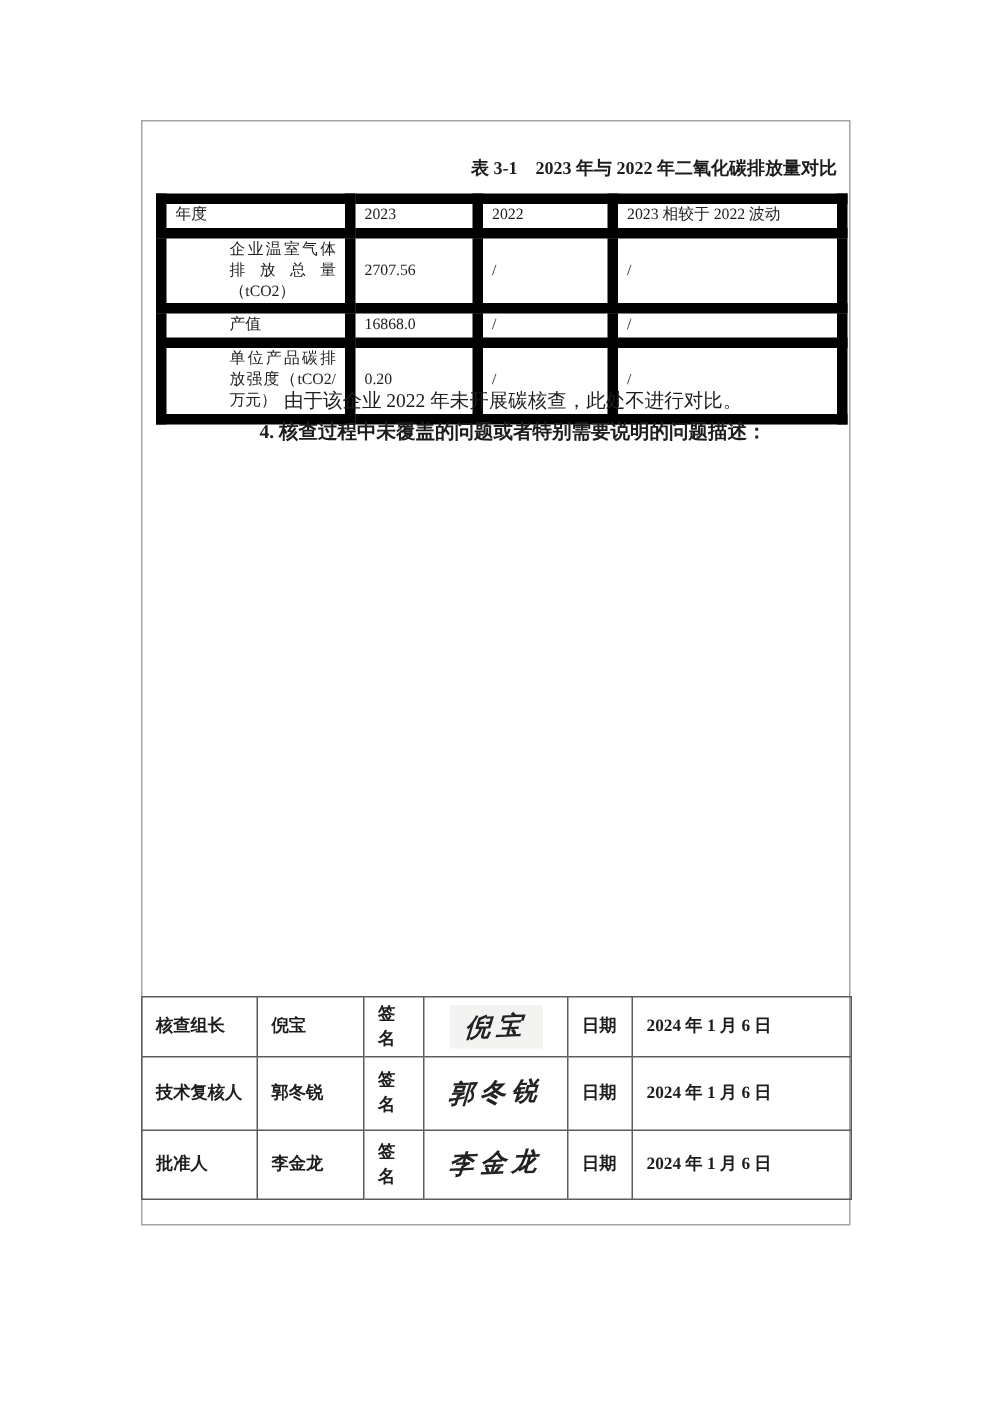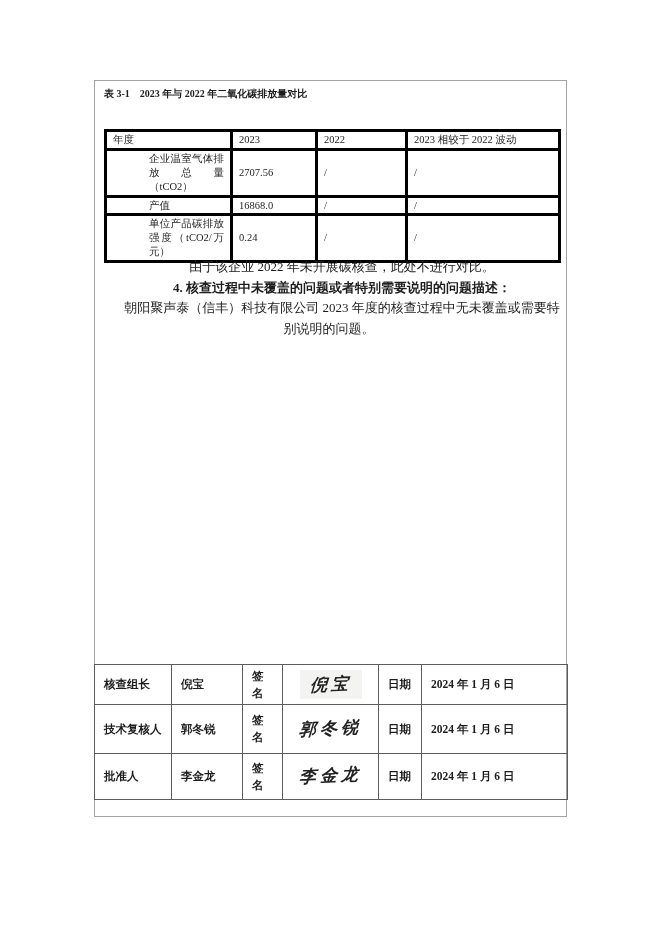--- a/index.html
+++ b/index.html
@@ -22,39 +22,40 @@
     left: 94px;
     top: 80px;
     width: 471px;
     height: 735px;
     border: 1px solid #a3a3a3;
     background: #ffffff;
   }
   .caption {
     position: absolute;
     left: 104px;
-    top: 85px;
+    top: 103px;
     width: 454px;
-    font-size: 10px;
+    font-size: 12px;
     font-weight: bold;
     line-height: 18px;
     white-space: pre-wrap;
+    text-align: right;
   }
   
   table.cmp {
     position: absolute;
     left: 104px;
     top: 129px;
     width: 454px;
     border-collapse: collapse;
     table-layout: fixed;
     font-size: 10.5px;
   }
   table.cmp th, table.cmp td {
-    border: 3px solid #000000;
+    border: 7px solid #000000;
     padding: 1px 6px;
     font-weight: normal;
     text-align: left;
     vertical-align: middle;
     line-height: 1.32;
     overflow: hidden;
   }
   table.cmp col.c1 { width: 126px; }
   table.cmp col.c2 { width: 85px; }
   table.cmp col.c3 { width: 90px; }
@@ -166,31 +167,30 @@
       <td>/</td>
     </tr>
     <tr class="r1l">
       <td class="lbl">产值</td>
       <td>16868.0</td>
       <td>/</td>
       <td>/</td>
     </tr>
     <tr class="r2l">
       <td class="lbl">单位产品碳排放强度（tCO2/万元）</td>
-      <td>0.24</td>
+      <td>0.20</td>
       <td>/</td>
       <td>/</td>
     </tr>
   </tbody>
     </table>
 
   <div class="text-block">
     <p>由于该企业 2022 年未开展碳核查，此处不进行对比。</p>
     <p class="heading">4. 核查过程中未覆盖的问题或者特别需要说明的问题描述：</p>
-    <p>朝阳聚声泰（信丰）科技有限公司 2023 年度的核查过程中无未覆盖或需要特别说明的问题。</p>
   </div>
 
   <table class="sig">
     <colgroup>
         <col class="s1">
         <col class="s2">
         <col class="s3">
         <col class="s4">
         <col class="s5">
         <col class="s6">

